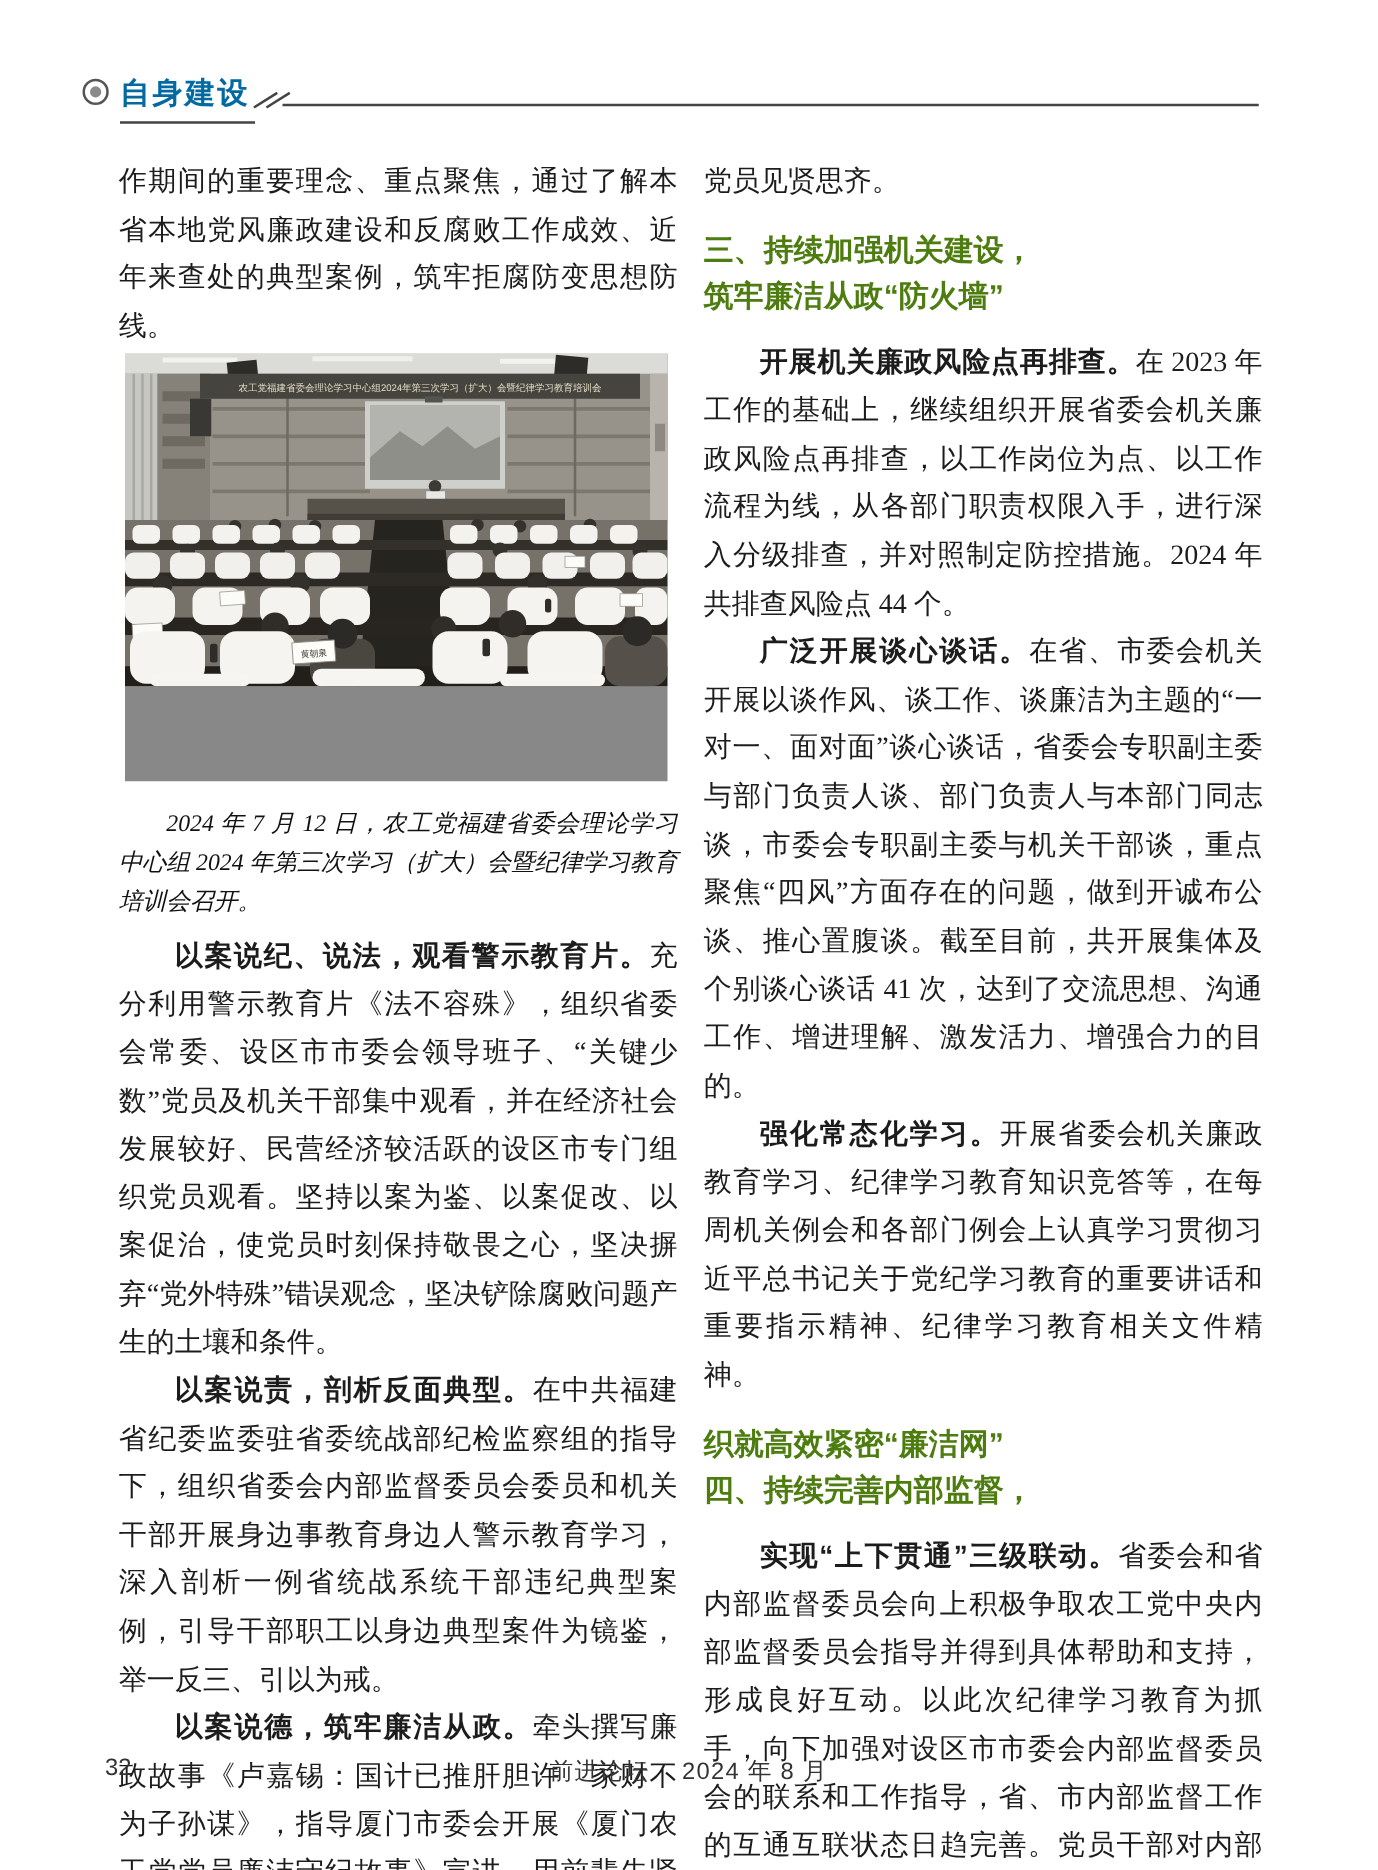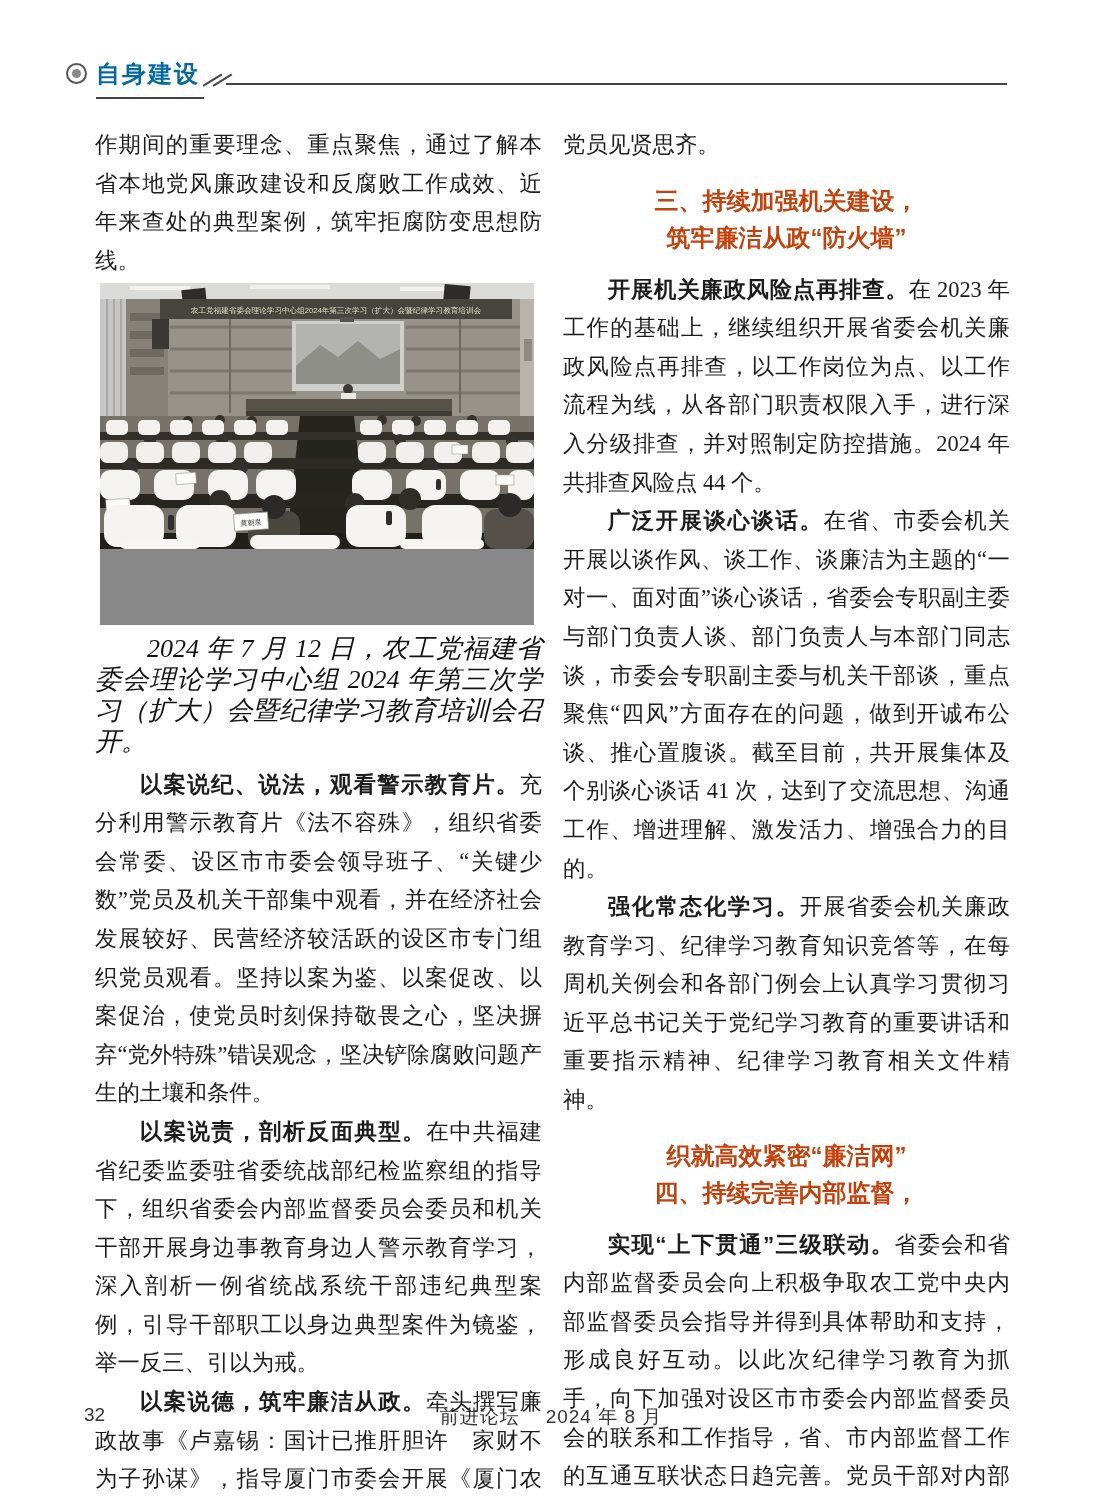--- a/index.html
+++ b/index.html
@@ -25,27 +25,27 @@
   .hdr .longln{position:absolute;left:160px;top:25px;right:0;height:1.5px;background:#444;}
   
   .main{position:absolute;top:126px;left:95px;width:915px;display:flex;gap:21px;}
   .col{width:447px;font-size:22.4px;line-height:38.6px;text-align:justify;}
   .para{text-indent:2em;margin:0;}
   .noindent{text-indent:0;}
   .lead{font-family:"Liberation Sans",sans-serif;font-weight:700;letter-spacing:0.5px;}
   
   .h-center{
     font-family:"Liberation Sans",sans-serif;font-weight:700;font-size:24px;
-    line-height:37px;text-align:center;margin:17px 0 15px 0;text-indent:0;color:#c2410c;
+    line-height:37px;margin:17px 0 15px 0;text-indent:0;color:#4d7c0f;
   }
   
   .photowrap{margin:3px 0 6px 5px;width:434px;height:342px;background:#888;}
   .caption{
-    font-style:italic;font-size:26px;line-height:30.8px;text-indent:2em;
-    margin:9px 0 8px 0;color:#111;
+    font-style:italic;font-size:19px;line-height:30.8px;text-indent:2em;
+    margin:20px 0 8px 0;color:#111;
   }
   
   .ftr{position:absolute;left:0;top:1404px;width:1102px;height:30px;
     font-family:"Liberation Sans",sans-serif;font-size:19px;color:#333;}
   .ftr .pgnum{position:absolute;left:84px;top:0;}
   .ftr .center{position:absolute;left:0;right:0;top:0;text-align:center;letter-spacing:1px;}
   .ftr .center .jname{margin-right:26px;}
 </style>
 </head>
 <body>

